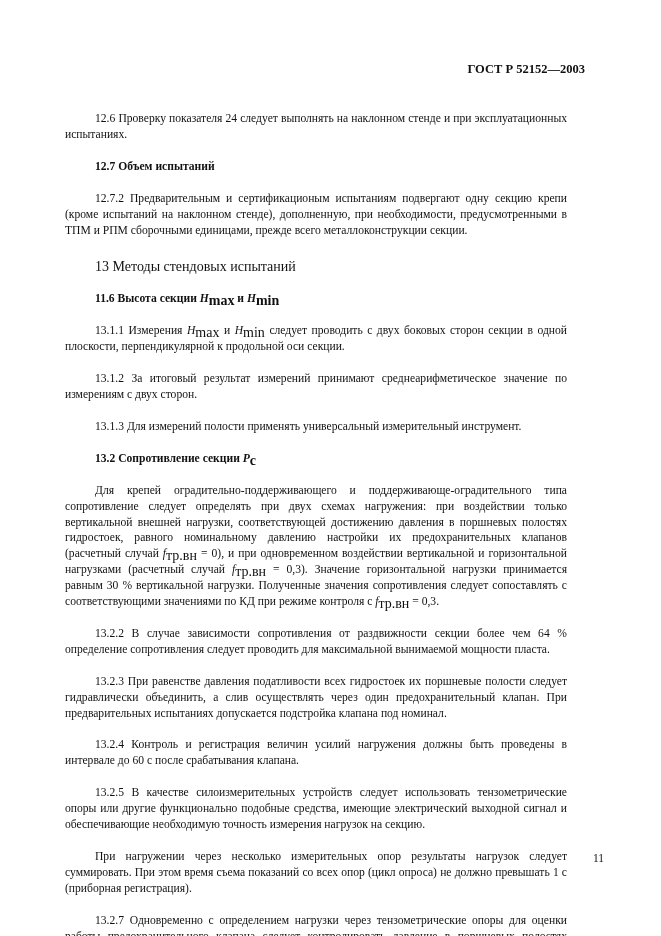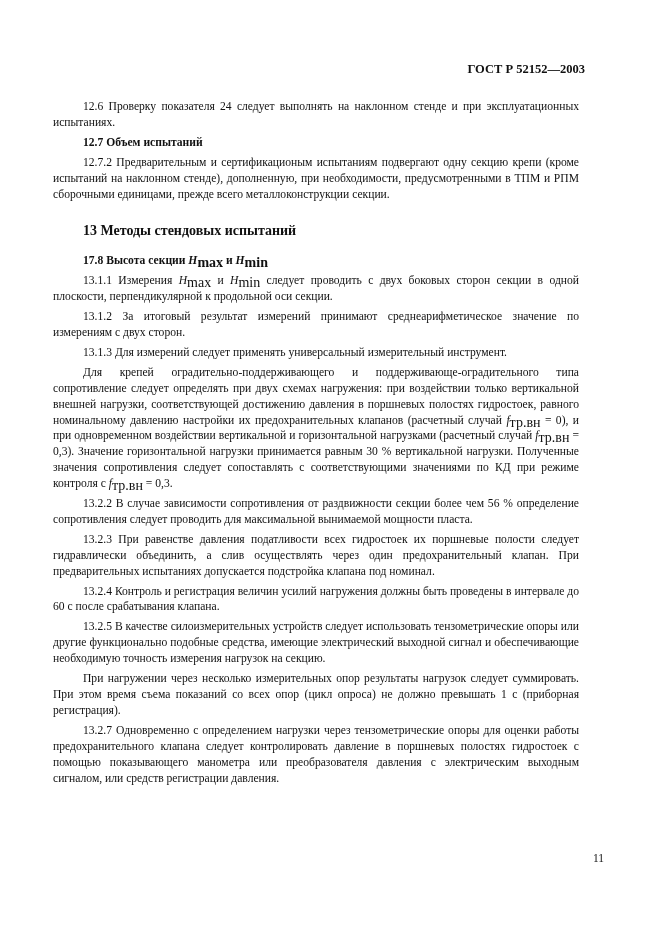--- a/index.html
+++ b/index.html
@@ -1,45 +1,46 @@
 <!DOCTYPE html>
 <html><head>
 <meta charset="utf-8">
 <style>
   html, body { margin: 0; padding: 0; background: #ffffff; }
   body { width: 661px; height: 936px; position: relative; overflow: hidden;
          font-family: "Liberation Serif", "DejaVu Serif", serif; color: #111; }
   .header { position: absolute; top: 62px; right: 76px; font-weight: bold; font-size: 12.5px; text-align: center; }
   .content { position: absolute; left: 49px; top: 95px; width: 534px; font-size: 11.6px; line-height: 15.9px; }
-  p { margin: 4px; text-align: justify; text-indent: 30px; }
+  p { margin: 16px; text-align: justify; text-indent: 30px; }
   .h2 { font-weight: bold; text-indent: 30px; }
-  .h1 { font-weight: bold; font-size: 14px; text-indent: 30px; margin-top: 21px; margin-bottom: 14px; }
+  .h1 { font-weight: normal; font-size: 14px; text-indent: 30px; margin-top: 21px; margin-bottom: 14px; }
   i { font-style: italic; }
   sub { font-size: 14px; vertical-align: -3px; line-height: 0; }
   .page-num { position: absolute; top: 852px; left: 593px; font-size: 11.5px; }
 </style>
 </head>
 <body>
 
 <div class="header">ГОСТ Р 52152—2003</div>
 
 <div class="content">
   <p>12.6  Проверку показателя 24 следует выполнять на наклонном стенде и при эксплуатационных испытаниях.</p>
   <p class="h2">12.7  Объем испытаний</p>
   <p>12.7.2  Предварительным и сертификационым испытаниям подвергают одну секцию крепи (кроме испытаний на наклонном стенде), дополненную, при необходимости, предусмотренными в ТПМ и РПМ сборочными единицами, прежде всего металлоконструкции секции.</p>
 
   <p class="h1">13  Методы стендовых испытаний</p>
 
-  <p class="h2"><span>17.8  Высота секции </span><i>H</i><sub>max</sub><span> и </span><i>H</i><sub>min</sub></p>
+  <p class="h2"><span>11.6  Высота секции </span><i>H</i><sub>max</sub><span> и </span><i>H</i><sub>min</sub></p>
   <p><span>13.1.1  Измерения </span><i>H</i><sub>max</sub><span> и </span><i>H</i><sub>min</sub><span> следует проводить с двух боковых сторон секции в одной плоскости, перпендикулярной к продольной оси секции.</span></p>
   <p>13.1.2  За итоговый результат измерений принимают среднеарифметическое значение по измерениям с двух сторон.</p>
-  <p>13.1.3  Для измерений следует применять универсальный измерительный инструмент.</p>
+  <p>13.1.3  Для измерений полости применять универсальный измерительный инструмент.</p>
 
+  <p class="h2"><span>13.2  Сопротивление секции </span><i>P</i><sub>c</sub></p>
   <p><span>Для крепей оградительно-поддерживающего и поддерживающе-оградительного типа сопротивление следует определять при двух схемах нагружения: при воздействии только вертикальной внешней нагрузки, соответствующей достижению давления в поршневых полостях гидростоек, равного номинальному давлению настройки их предохранительных клапанов (расчетный случай </span><i>f</i><sub>тр.вн</sub><span> = 0), и при одновременном воздействии вертикальной и горизонтальной нагрузками (расчетный случай </span><i>f</i><sub>тр.вн</sub><span> = 0,3). Значение горизонтальной нагрузки принимается равным 30 % вертикальной нагрузки. Полученные значения сопротивления следует сопоставлять с соответствующими значениями по КД при режиме контроля с </span><i>f</i><sub>тр.вн</sub><span> = 0,3.</span></p>
-  <p>13.2.2  В случае зависимости сопротивления от раздвижности секции более чем 56 % определение сопротивления следует проводить для максимальной вынимаемой мощности пласта.</p>
+  <p>13.2.2  В случае зависимости сопротивления от раздвижности секции более чем 64 % определение сопротивления следует проводить для максимальной вынимаемой мощности пласта.</p>
   <p>13.2.3  При равенстве давления податливости всех гидростоек их поршневые полости следует гидравлически объединить, а слив осуществлять через один предохранительный клапан. При предварительных испытаниях допускается подстройка клапана под номинал.</p>
   <p>13.2.4  Контроль и регистрация величин усилий нагружения должны быть проведены в интервале до 60 с после срабатывания клапана.</p>
   <p>13.2.5  В качестве силоизмерительных устройств следует использовать тензометрические опоры или другие функционально подобные средства, имеющие электрический выходной сигнал и обеспечивающие необходимую точность измерения нагрузок на секцию.</p>
   <p>При нагружении через несколько измерительных опор результаты нагрузок следует суммировать. При этом время съема показаний со всех опор (цикл опроса) не должно превышать 1 с (приборная регистрация).</p>
   <p>13.2.7  Одновременно с определением нагрузки через тензометрические опоры для оценки работы предохранительного клапана следует контролировать давление в поршневых полостях гидростоек с помощью показывающего манометра или преобразователя давления с электрическим выходным сигналом, или средств регистрации давления.</p>
 
 </div>
 
 <div class="page-num">11</div>
 

